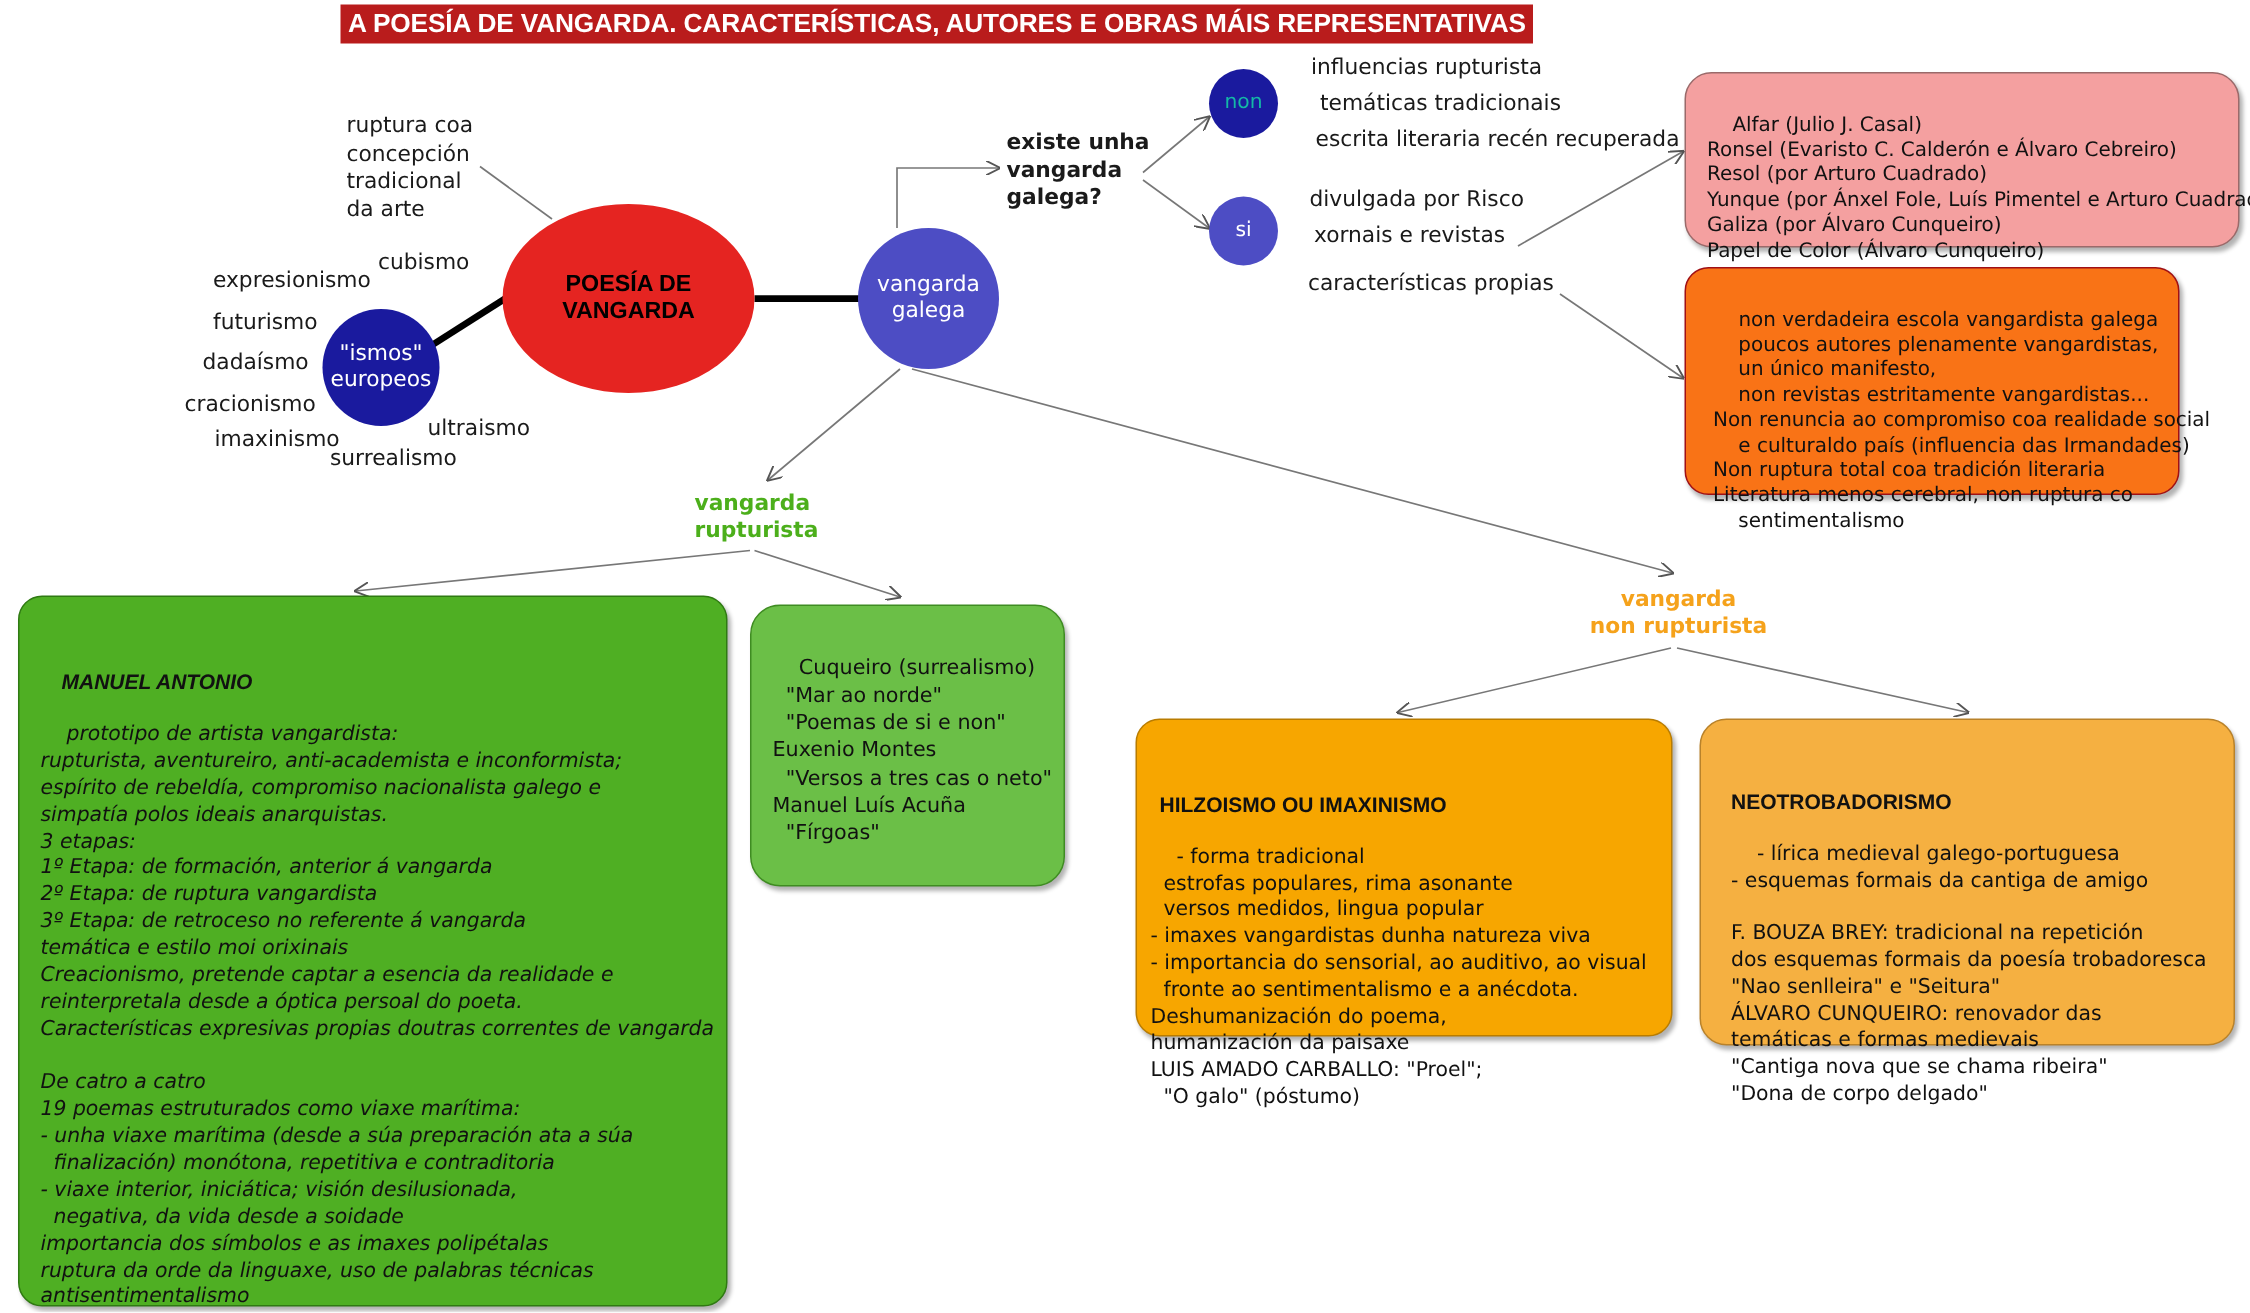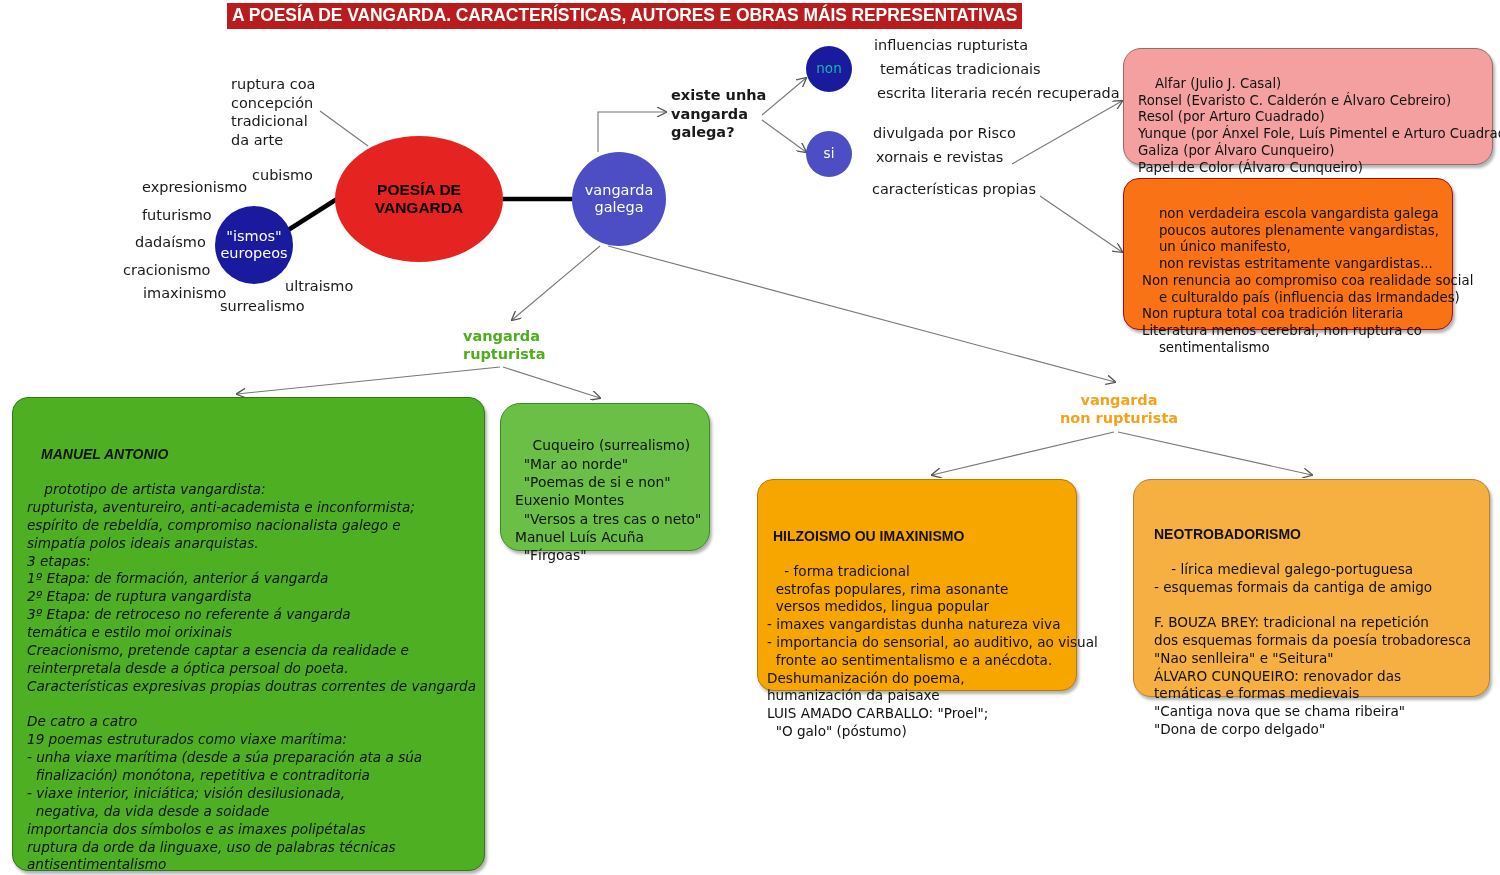--- a/index.html
+++ b/index.html
@@ -160,31 +160,31 @@
     background: #4FAF23;
     border: 1px solid #2f7a12;
     padding: 11px 0 0 14px;
     border-radius: 16px;
     font-size: 13.6px;
     line-height: 1.315;
     font-style: italic;
   }
   #box-cuqueiro {
     left: 500px; top: 403px;
-    width: 210px; height: 148px;
+    width: 210px; height: 188px;
     background: #6BBF47;
     border: 1px solid #3f8c22;
     padding: 14px 0 0 14px;
     border-radius: 20px;
     font-size: 13.8px;
     line-height: 1.33;
   }
   #box-hilzoismo {
     left: 757px; top: 479px;
-    width: 320px; height: 212px;
+    width: 358px; height: 212px;
     background: #F7A600;
     border: 1px solid #b97c00;
     padding: 11px 0 0 9px;
     border-radius: 16px;
     font-size: 13.6px;
     line-height: 1.31;
   }
   #box-neotrobadorismo {
     left: 1133px; top: 479px;
     width: 357px; height: 218px;

